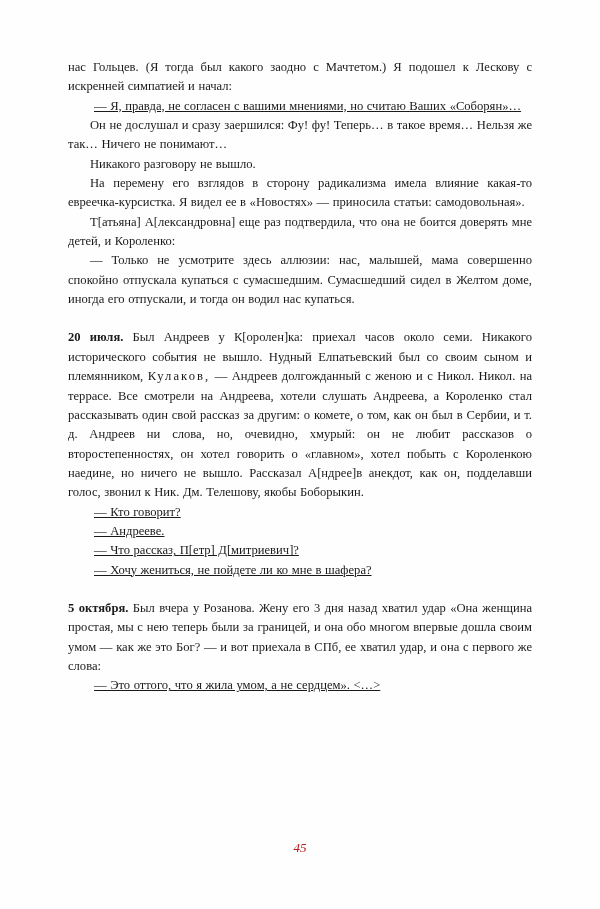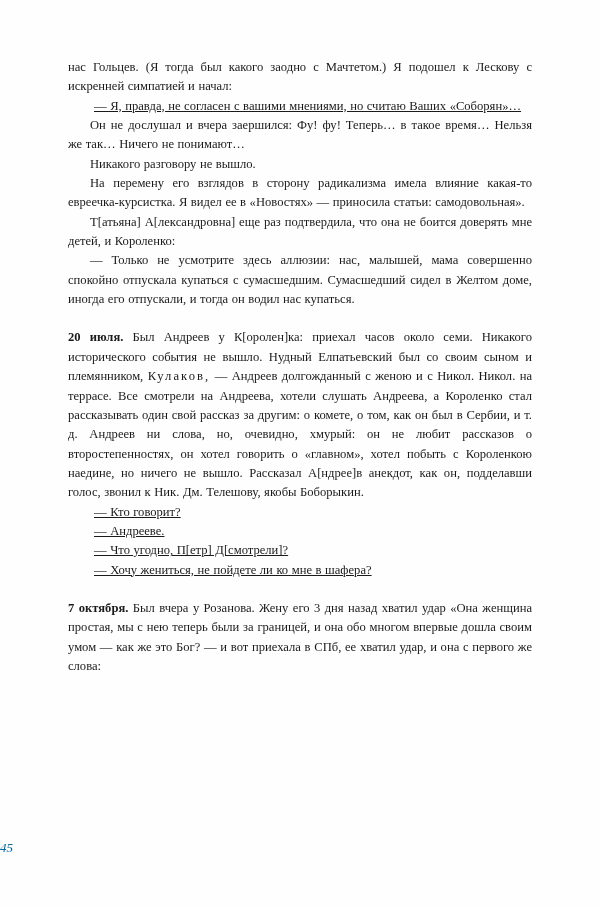--- a/index.html
+++ b/index.html
@@ -78,69 +78,70 @@
   
   .entry-gap {
     height: 19px;
   }
 
   #page-number {
     position: absolute;
     left: 0;
     right: 0;
     top: 840px;
-    text-align: left;
+    text-align: center;
     font-size: 13px;
     font-style: italic;
     font-family: "Liberation Serif", "DejaVu Serif", serif;
-    color: #0369a1;
+    color: #b91c1c;
   }
 </style>
 </head>
 <body>
 
 <div id="page">
 
   <div id="text-column">
 
     <p class="para continuation">нас Гольцев. (Я тогда был какого заодно с Мачтетом.) Я подошел к Лескову с искренней симпатией и начал:</p>
 
     <p class="para dialogue">— Я, правда, не согласен с вашими мнениями, но считаю Ваших «Соборян»…</p>
 
-    <p class="para">Он не дослушал и вчера заершился: Фу! фу! Теперь… в такое время… Нельзя же так… Ничего не понимают…</p>
+    <p class="para">Он не дослушал и сразу заершился: Фу! фу! Теперь… в такое время… Нельзя же так… Ничего не понимают…</p>
 
     <p class="para">Никакого разговору не вышло.</p>
 
     <p class="para">На перемену его взглядов в сторону радикализма имела влияние какая-то евреечка-курсистка. Я видел ее в «Новостях» — приносила статьи: самодовольная».</p>
 
     <p class="para">Т[атьяна] А[лександровна] еще раз подтвердила, что она не боится доверять мне детей, и Короленко:</p>
 
     <p class="para">— Только не усмотрите здесь аллюзии: нас, малышей, мама совершенно спокойно отпускала купаться с сумасшедшим. Сумасшедший сидел в Желтом доме, иногда его отпускали, и тогда он водил нас купаться.</p>
 
     <div class="entry-gap"></div>
 
     <p class="para entry-start">
       <span class="entry-date">20 июля.</span><span> Был Андреев у К[оролен]ка: приехал часов около семи. Никакого исторического события не вышло. Нудный Елпатьевский был со своим сыном и племянником, </span><span class="spaced">Кулаков,</span><span> — Андреев долгожданный с женою и с Никол. Никол. на террасе. Все смотрели на Андреева, хотели слушать Андреева, а Короленко стал рассказывать один свой рассказ за другим: о комете, о том, как он был в Сербии, и т. д. Андреев ни слова, но, очевидно, хмурый: он не любит рассказов о второстепенностях, он хотел говорить о «главном», хотел побыть с Короленкою наедине, но ничего не вышло. Рассказал А[ндрее]в анекдот, как он, подделавши голос, звонил к Ник. Дм. Телешову, якобы Боборыкин.</span>
     </p>
 
     <p class="para dialogue">— Кто говорит?</p>
 
     <p class="para dialogue">— Андрееве.</p>
 
 
-    <p class="para dialogue">— Что угодно, П[етр] Д[смотрели]?</p>
+    <p class="para dialogue">— Что рассказ, П[етр] Д[митриевич]?</p>
 
     <p class="para dialogue">— Хочу жениться, не пойдете ли ко мне в шафера?</p>
 
 
 
     <div class="entry-gap"></div>
 
     <p class="para entry-start">
-      <span class="entry-date">7 октября.</span><span> Был вчера у Розанова. Жену его 3 дня назад хватил удар  «Она женщина простая, мы с нею теперь были за границей, и она обо многом впервые дошла своим умом — как же это Бог? — и вот приехала в СПб, ее хватил удар, и она с первого же слова:</span>
+      <span class="entry-date">5 октября.</span><span> Был вчера у Розанова. Жену его 3 дня назад хватил удар  «Она женщина простая, мы с нею теперь были за границей, и она обо многом впервые дошла своим умом — как же это Бог? — и вот приехала в СПб, ее хватил удар, и она с первого же слова:</span>
     </p>
 
+    <p class="para dialogue">— Это оттого, что я жила умом, а не сердцем». &lt;…&gt;</p>
 
   </div>
 
   <div id="page-number">45</div>
 
 </div>
 
 </body></html>

